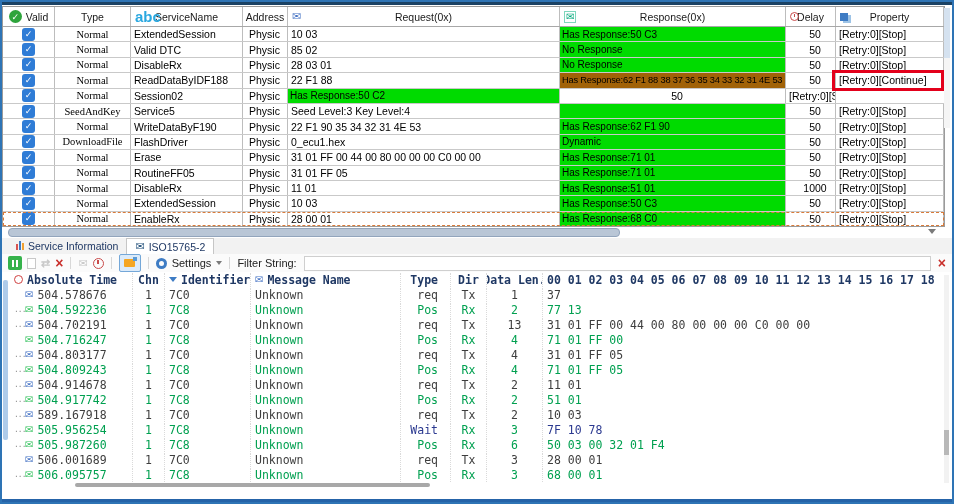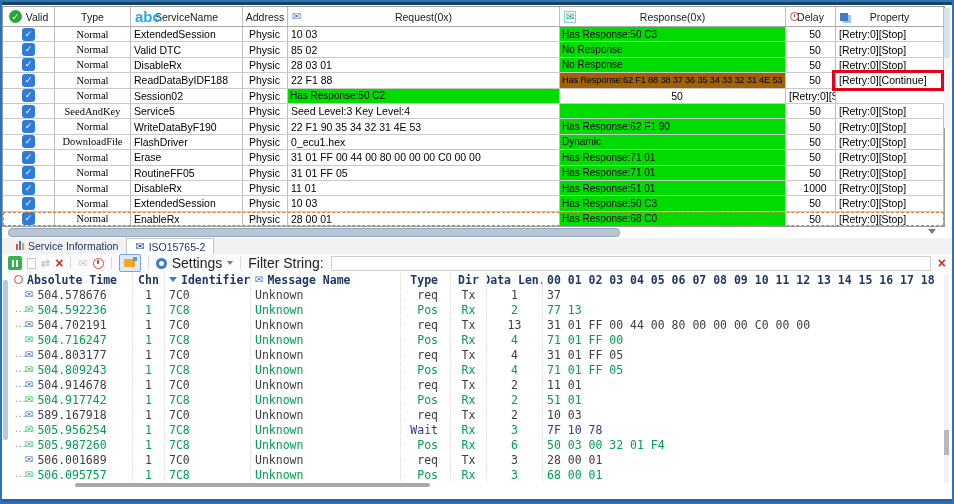--- a/index.html
+++ b/index.html
@@ -68,21 +68,21 @@
   .redx{color:#C9302C;font-weight:bold;font-size:14px;line-height:1;}
   .genv{color:#C8C8C8;font-size:11px;line-height:1;}
   .tclock{width:11px;height:11px;border:1.5px solid #C94A4A;border-radius:50%;box-sizing:border-box;position:relative;}
   .tclock::after{content:"";position:absolute;left:3.5px;top:1.5px;width:1.5px;height:4px;background:#C94A4A;}
   .mailbtn{width:20px;height:16px;border:1px solid #74A7D8;background:#DCEBFA;border-radius:2px;
            display:flex;align-items:center;justify-content:center;}
   .mailbtn i{display:block;width:11px;height:8px;background:#F5A623;border-radius:1px;position:relative;}
   .mailbtn i::before{content:"";position:absolute;right:-2px;top:-2px;width:4px;height:4px;background:#5B9BD5;}
   .gear{width:11px;height:11px;border-radius:50%;background:#3E7CC4;position:relative;flex:none;}
   .gear::after{content:"";position:absolute;inset:3px;background:#FBFBFB;border-radius:50%;}
-  .tb-label{font-size:14px;color:#222;}
+  .tb-label{font-size:11px;color:#222;}
   .filter-input{flex:1;height:13px;border:1px solid #CFCFCF;background:#fff;margin:0 2px;font-size:10px;padding:0 3px;
                 font-family:"Liberation Sans",sans-serif;}
   
   .trace{position:absolute;left:10px;top:272px;width:936px;font-family:"DejaVu Sans Mono",monospace;font-size:11.5px;}
   .trace-grid{display:grid;grid-template-columns:122px 32px 86px 150px 50px 36px 56px 1fr;}
   .thead{height:15px;color:#1F3864;font-weight:bold;align-items:center;}
   .trow{height:15px;align-items:center;}
   .tc{overflow:hidden;white-space:nowrap;border-left:1px dotted #DADADA;padding-left:4px;display:flex;align-items:center;}
   .tc:first-child{border-left:none;}
   .tc-center{justify-content:center;padding-left:0;}

